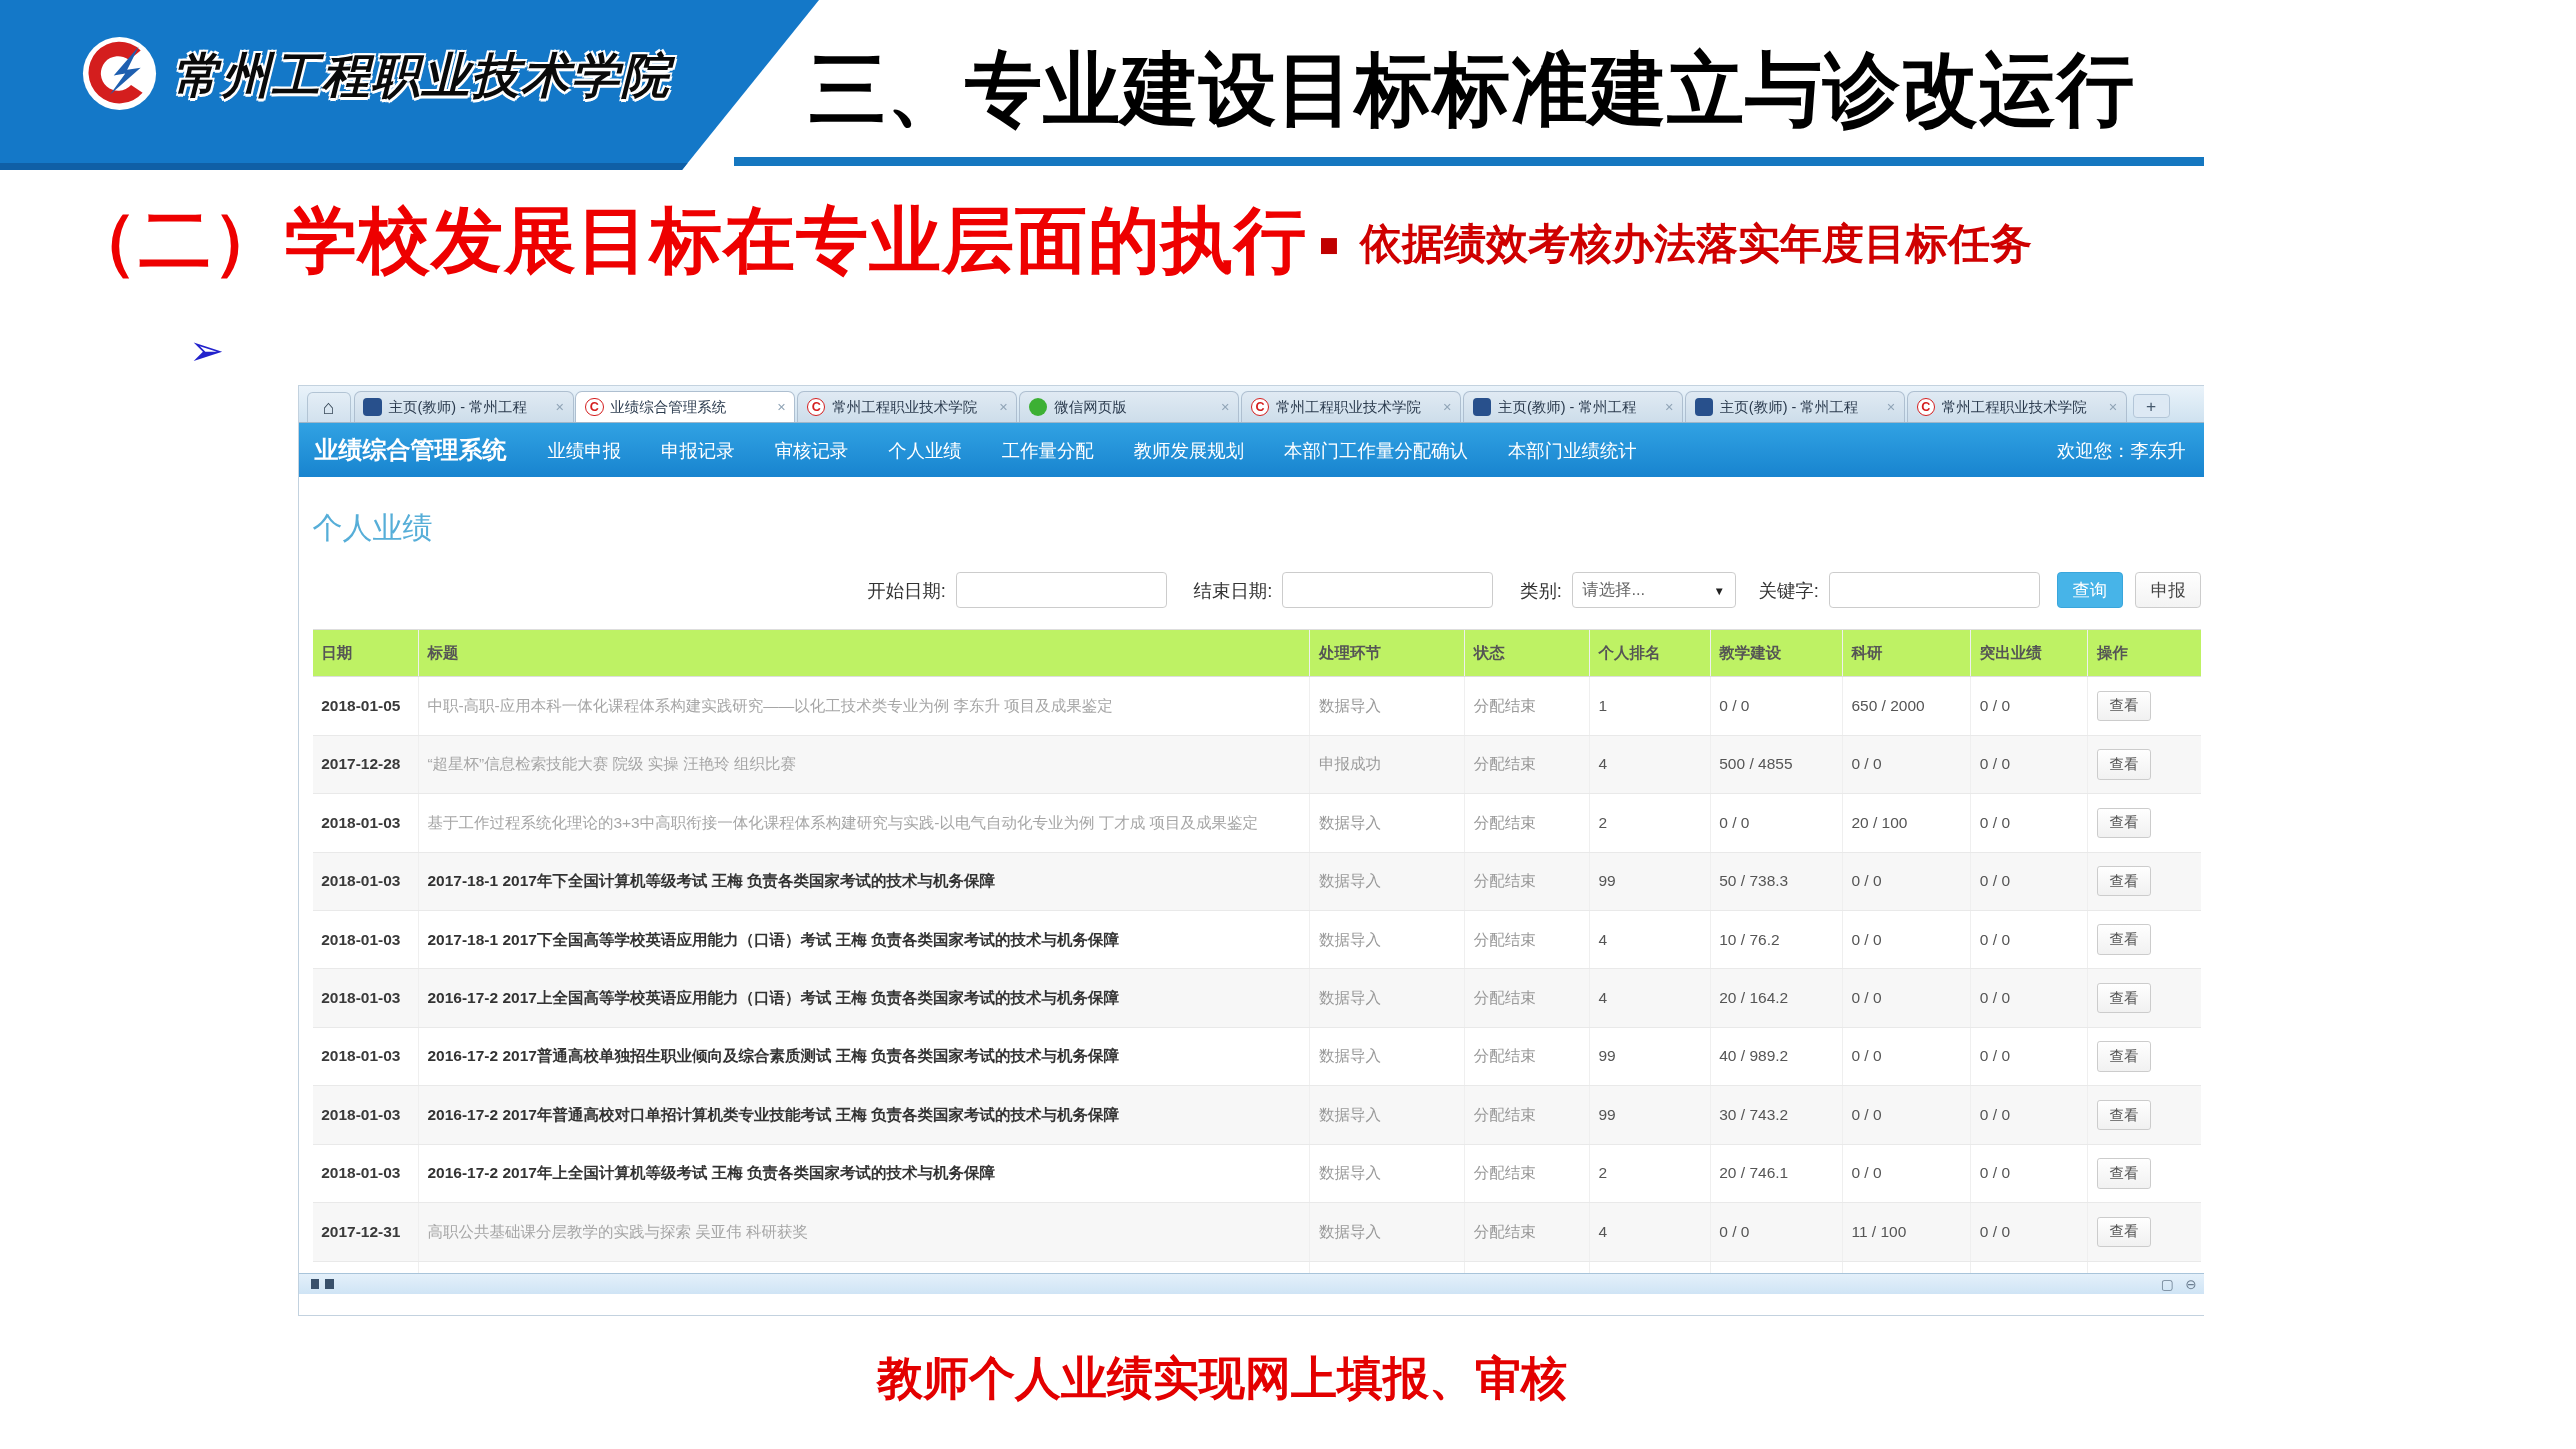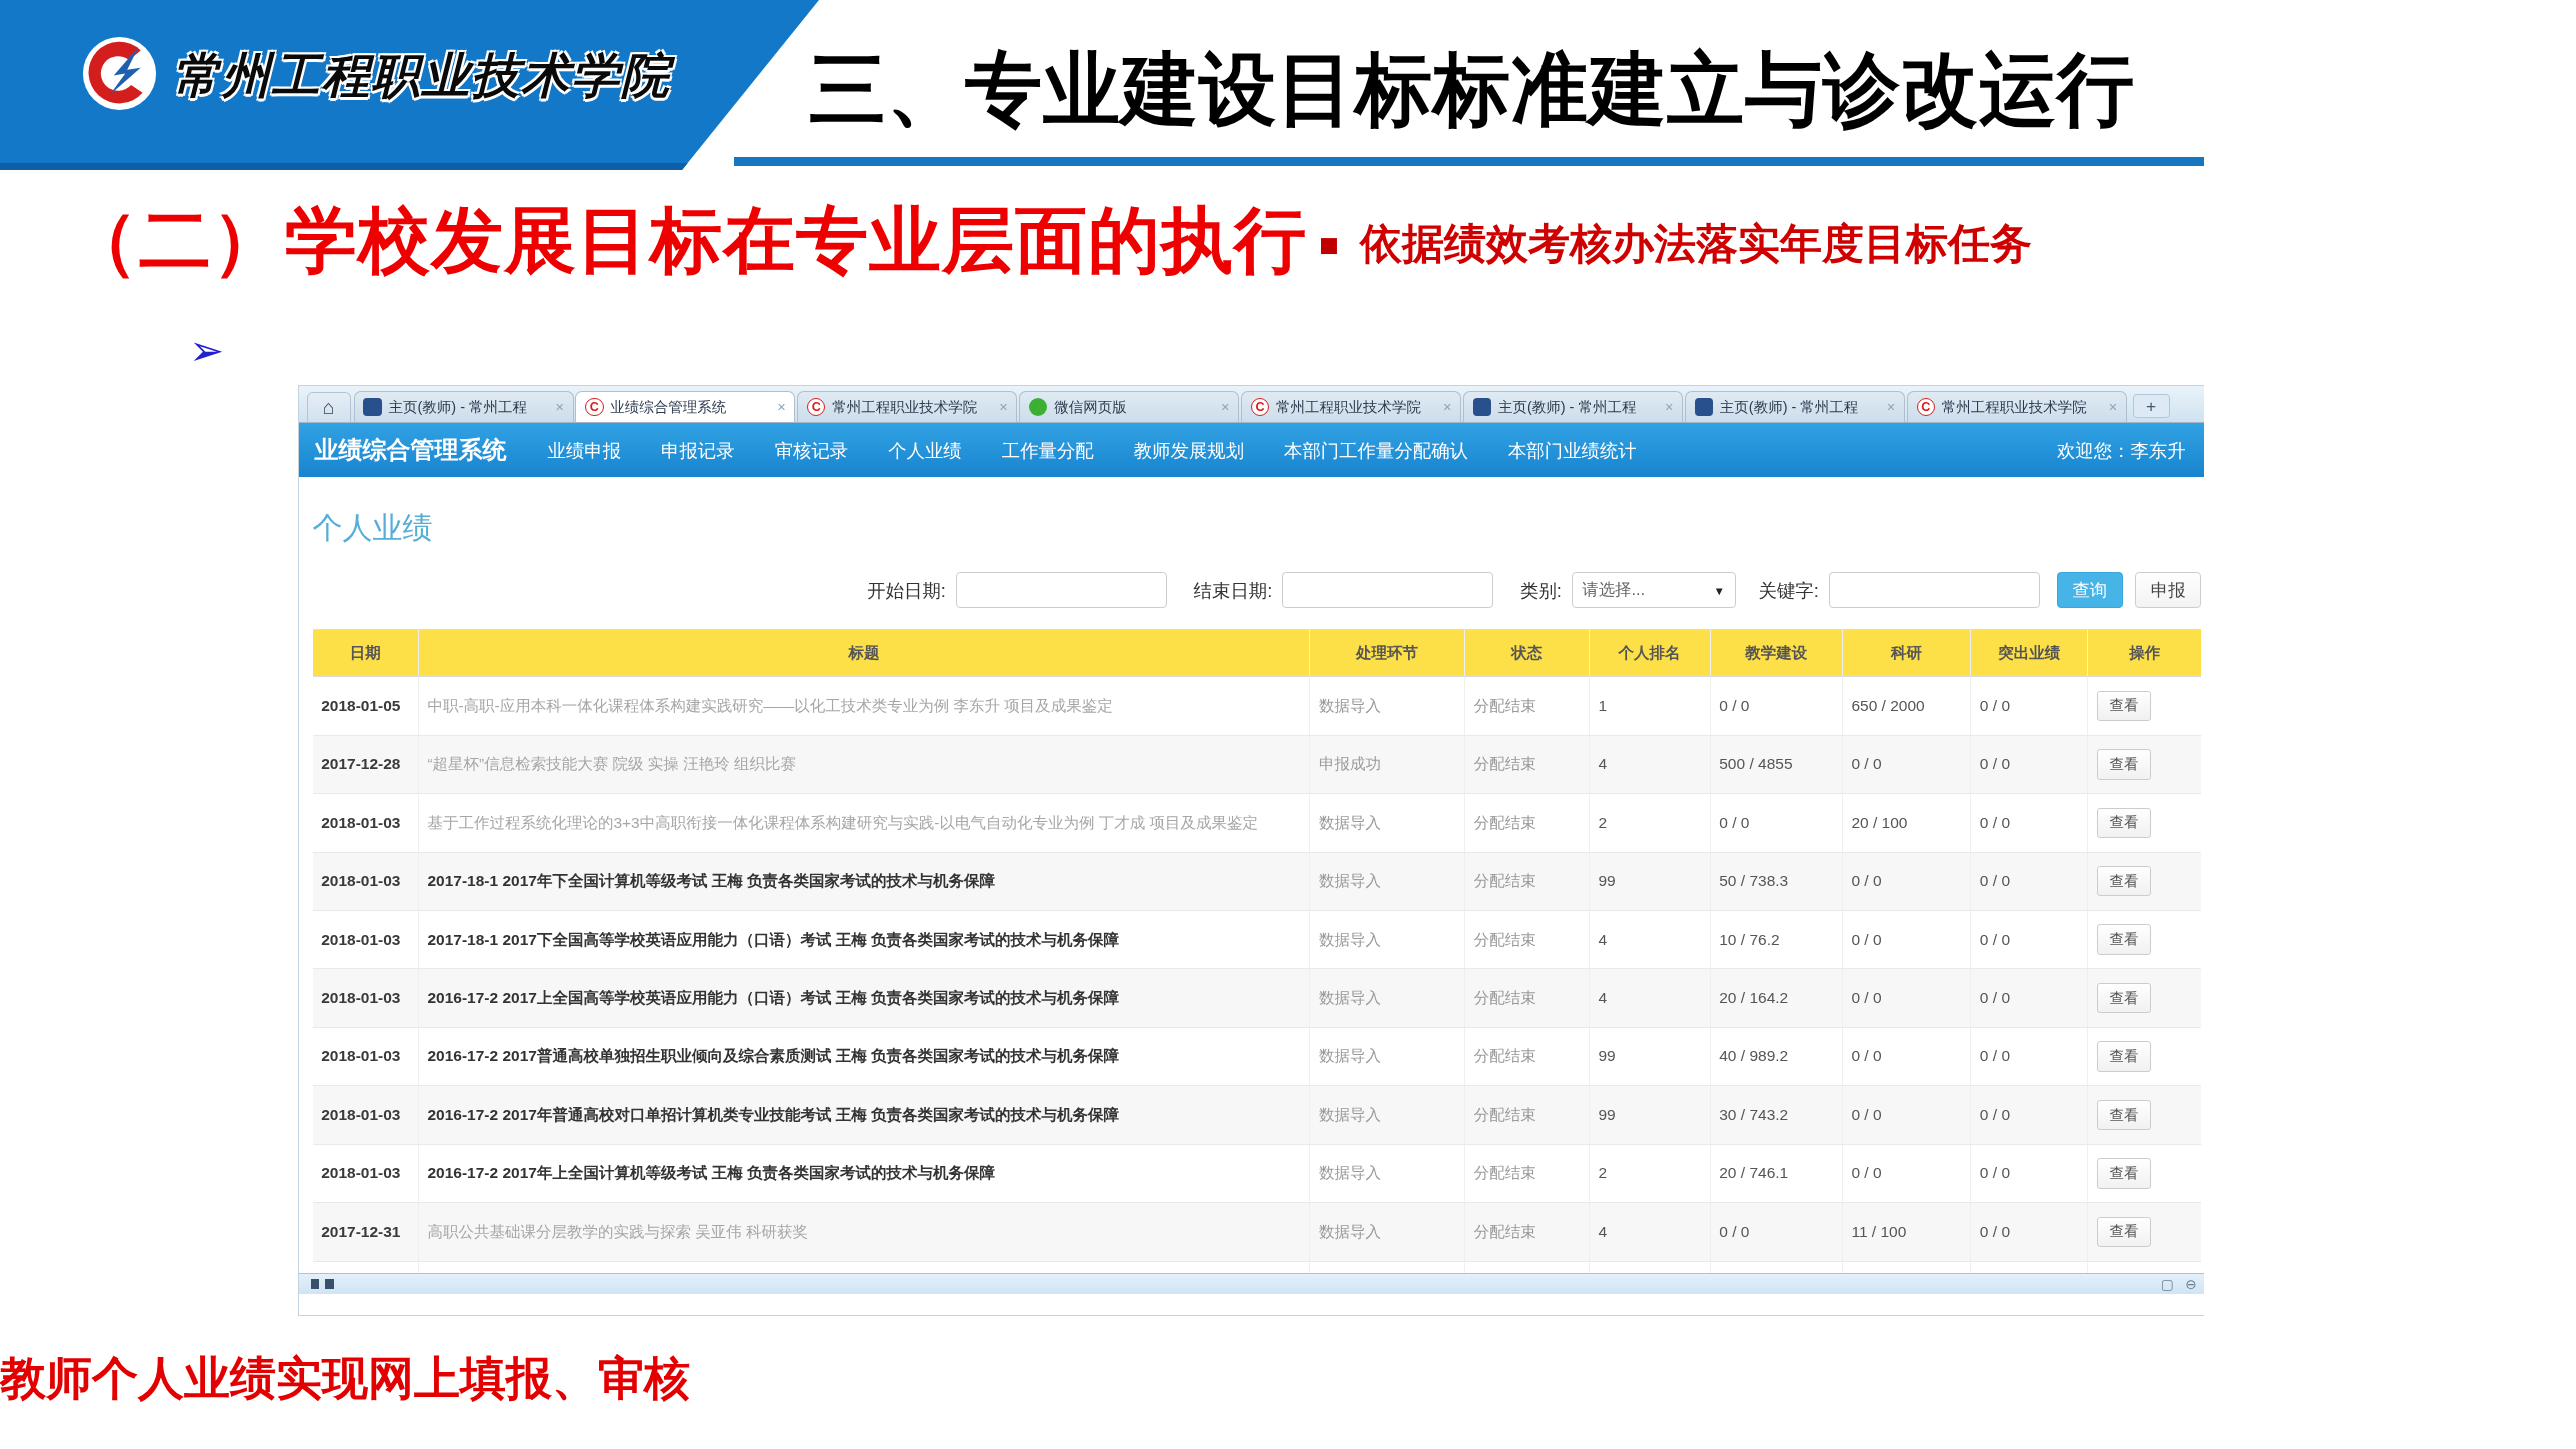--- a/index.html
+++ b/index.html
@@ -36,21 +36,21 @@
     position:absolute; left:1319px; top:216px; display:flex; align-items:center; gap:21px;
     font-size:42px; font-weight:900; color:#cf0000; white-space:nowrap;
   }
   .heading-right .sq { font-size:33px; line-height:1; color:#c00000; }
   .bullet-line {
     position:absolute; left:189px; top:326px; display:flex; align-items:center; gap:23px;
     font-size:45px; font-weight:900; color:#1111cc; white-space:nowrap;
   }
   .bullet-line .arrow { font-size:42px; color:#2222cc; font-weight:400; }
   .caption {
-    position:absolute; left:0; top:1348px; width:2444px; text-align:left;
+    position:absolute; left:0; top:1348px; width:2444px; text-align:center;
     font-family:"Liberation Serif","DejaVu Serif",serif; font-weight:bold; font-size:46px; color:#e30000;
   }
 
   
   .browser {
     position:absolute; left:299px; top:386px; width:1932px; height:929px; background:#fff;
     box-shadow:0 0 0 1px #c3d2df;
   }
   .tabbar {
     height:37px; background:linear-gradient(#eaf3fa,#cfe2f0); display:flex; align-items:flex-end;
@@ -104,21 +104,21 @@
     font-size:16.4px; color:#666; margin:0 23px 0 9.7px;
   }
   .selbox .caret { font-size:11.6px; color:#222; }
   .kbox { margin-right:17.4px; }
   .btn { height:36px; border-radius:3.9px; font-size:17.4px; padding:0 14.5px; display:flex; align-items:center; }
   .btn-query { background:#47b4e8; color:#fff; border:1px solid #39a6dc; margin-right:12.6px; }
   .btn-declare { background:linear-gradient(#fff,#f3f3f3); color:#444; border:1px solid #ccc; }
 
   table.grid { width:100%; border-collapse:collapse; margin-top:21px; font-size:15.5px; table-layout:fixed; }
   .grid th {
-    background:#fde047; color:#555; font-weight:bold; text-align:center; padding:12.6px 8.7px;
+    background:#bef264; color:#555; font-weight:bold; text-align:left; padding:12.6px 8.7px;
     border-top:1px solid #ddd; border-bottom:1px solid #ddd; white-space:nowrap; overflow:hidden;
   }
   .grid td { padding:13.5px 8.7px; border-bottom:1px solid #e9e9e9; color:#555; vertical-align:middle; line-height:1.3; }
   .grid th + th, .grid td + td { border-left:1px solid #efefef; }
   .grid tr.even td { background:#f7f7f7; }
   td.c-date { color:#3a3a3a; font-weight:bold; white-space:nowrap; }
   td.t-light { color:#a6a6a6; }
   td.t-bold { color:#333; font-weight:bold; }
   td.c-dim { color:#999; }
   .view-btn {

